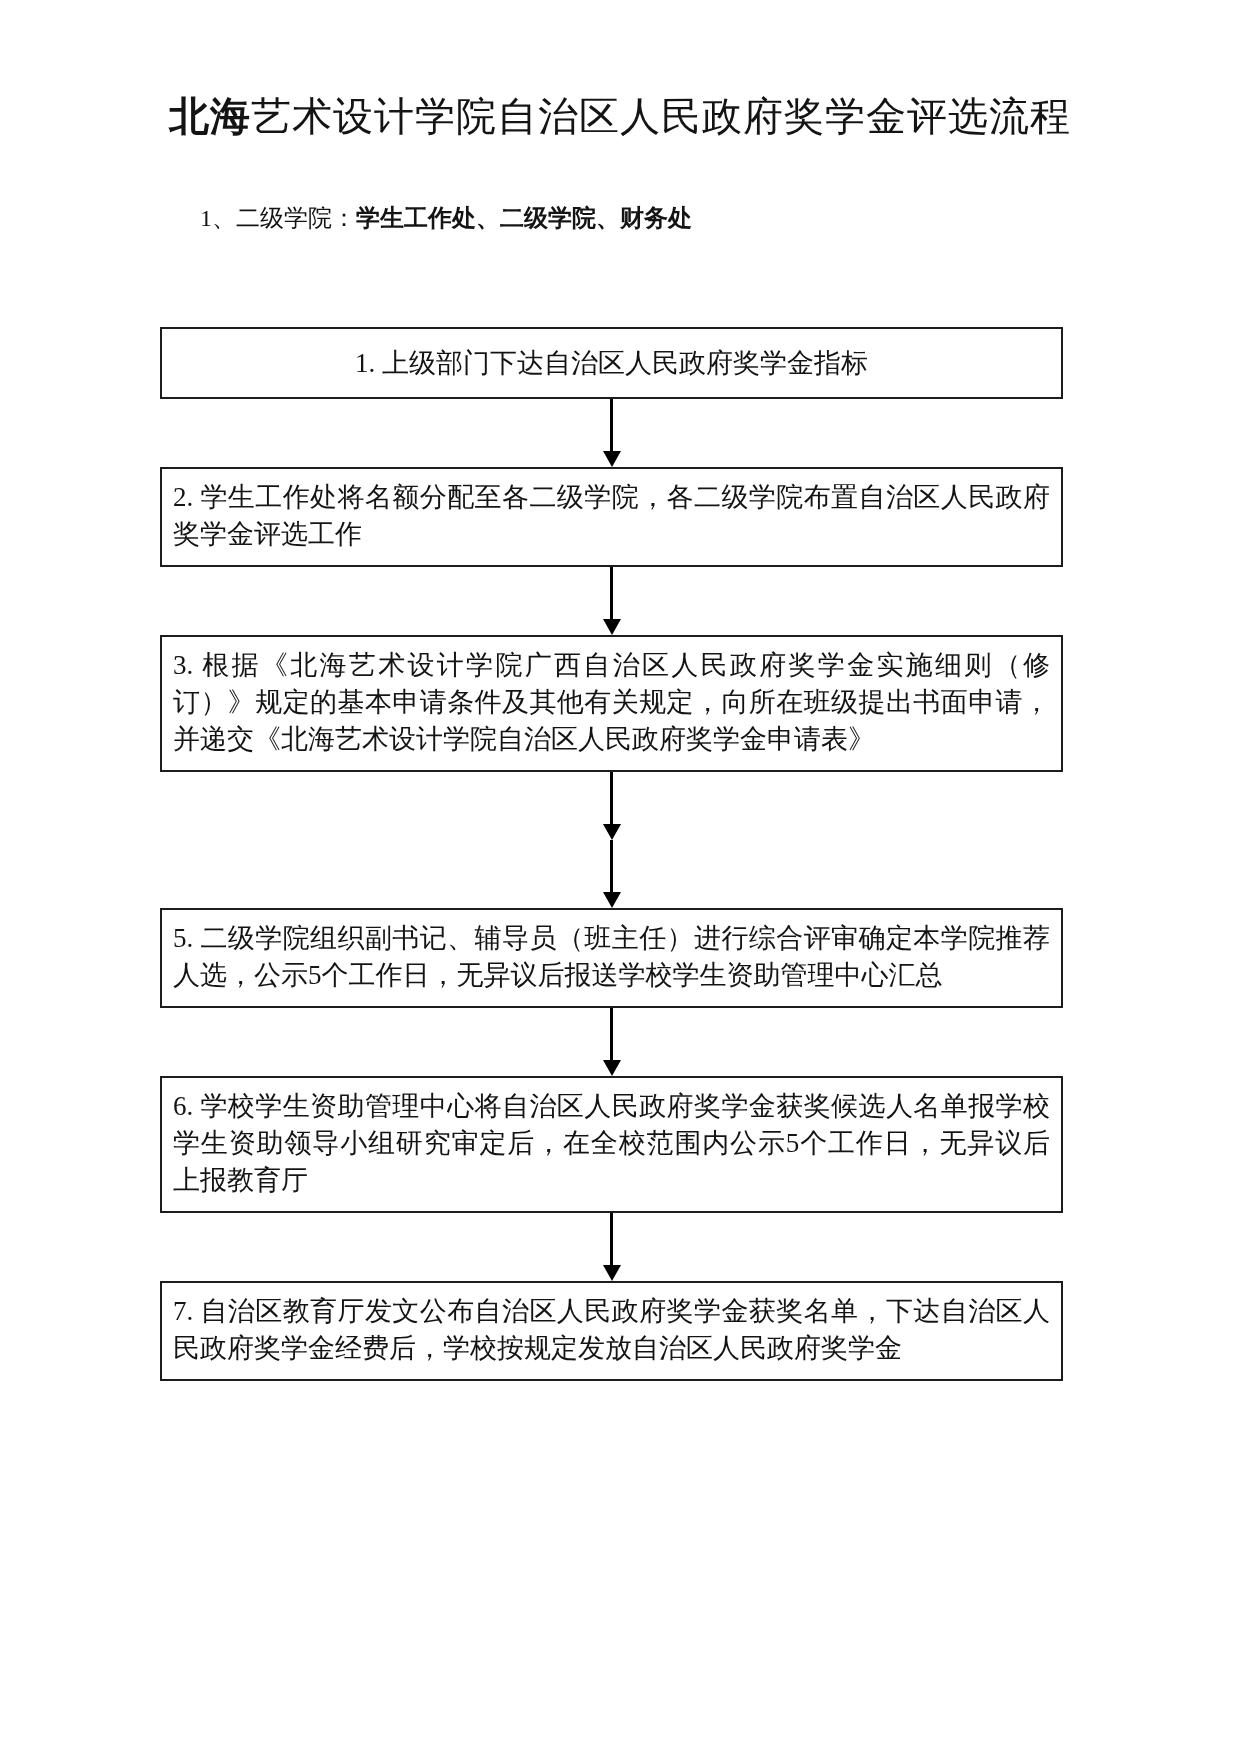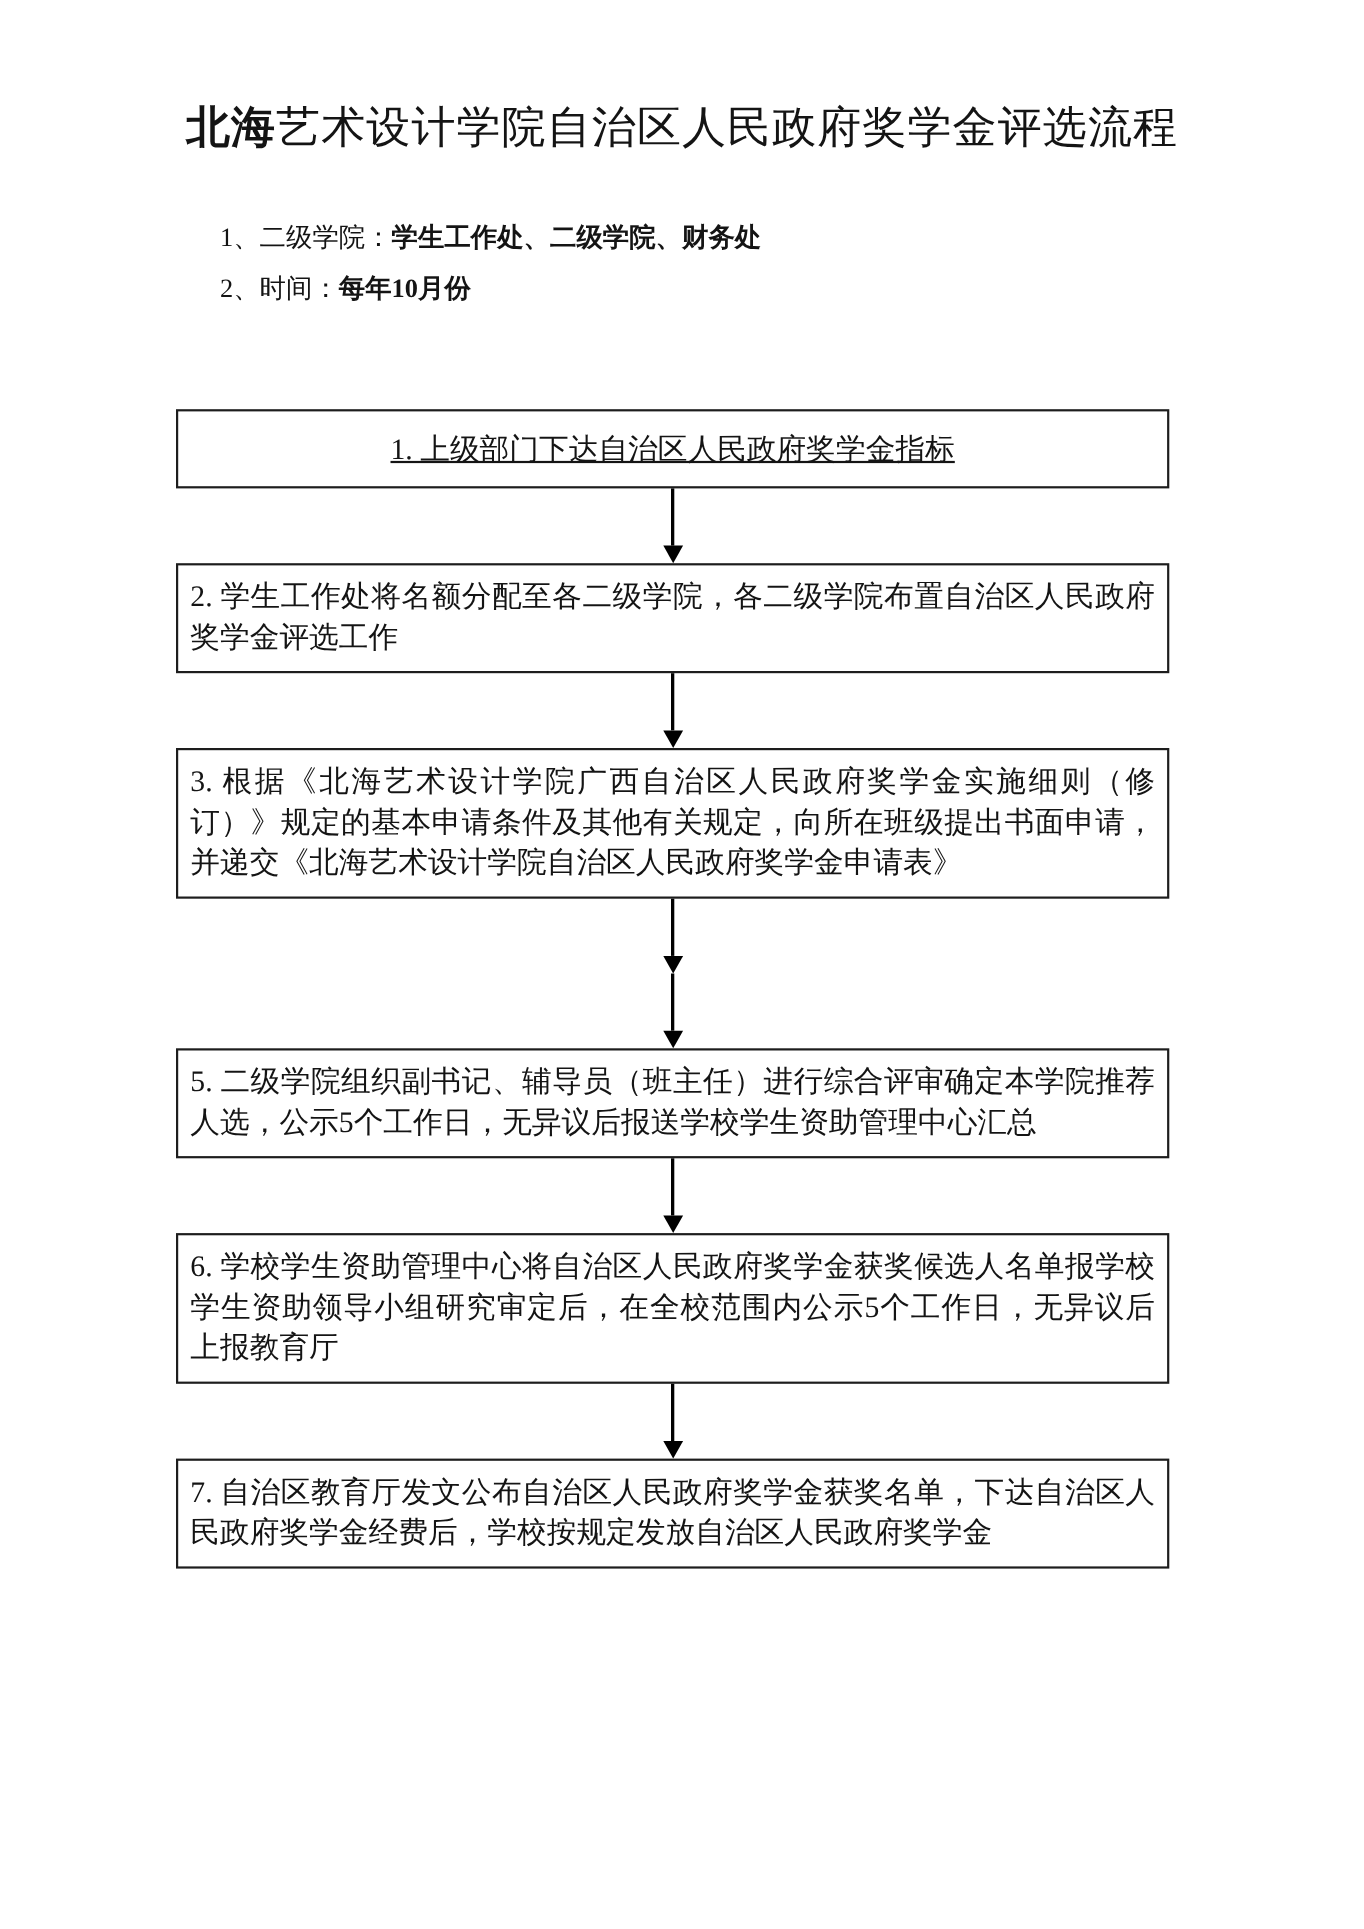--- a/index.html
+++ b/index.html
@@ -57,21 +57,20 @@
     text-align: justify;
     text-justify: inter-ideograph;
   }
   .box.center {
     display: flex;
     align-items: center;
     justify-content: center;
     height: 72px;
     padding: 0;
     text-align: center;
-    text-decoration: underline;
   }
   .arrow {
     width: 903px;
     height: 68px;
     display: flex;
     flex-direction: column;
     align-items: center;
   }
   .arrow .line {
     width: 3px;
@@ -88,21 +87,20 @@
 </style>
 </head>
 <body>
 
 <div class="page">
 
   <h1 class="title"><span class="title-bold">北海</span><span>艺术设计学院自治区人民政府奖学金评选流程</span></h1>
 
   <div class="intro">
     <div class="intro-item"><span class="prefix">1、</span><span class="label">二级学院：</span><span class="value">学生工作处、二级学院、财务处</span></div>
-    <div class="intro-item"><span class="prefix">2、</span><span class="label">时间：</span><span class="value">每年10月份</span></div>
   </div>
 
   <div class="flow">
 
     <div class="box center">
         <span>1. 上级部门下达自治区人民政府奖学金指标</span>
       </div>
 
     <div class="arrow">
       <div class="line"></div>

